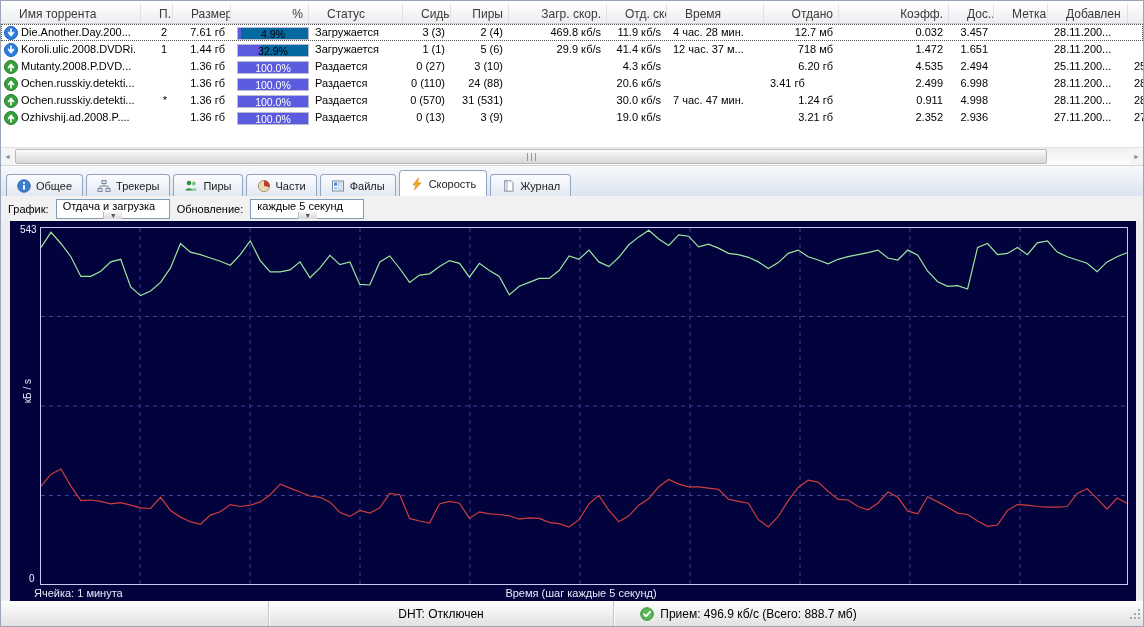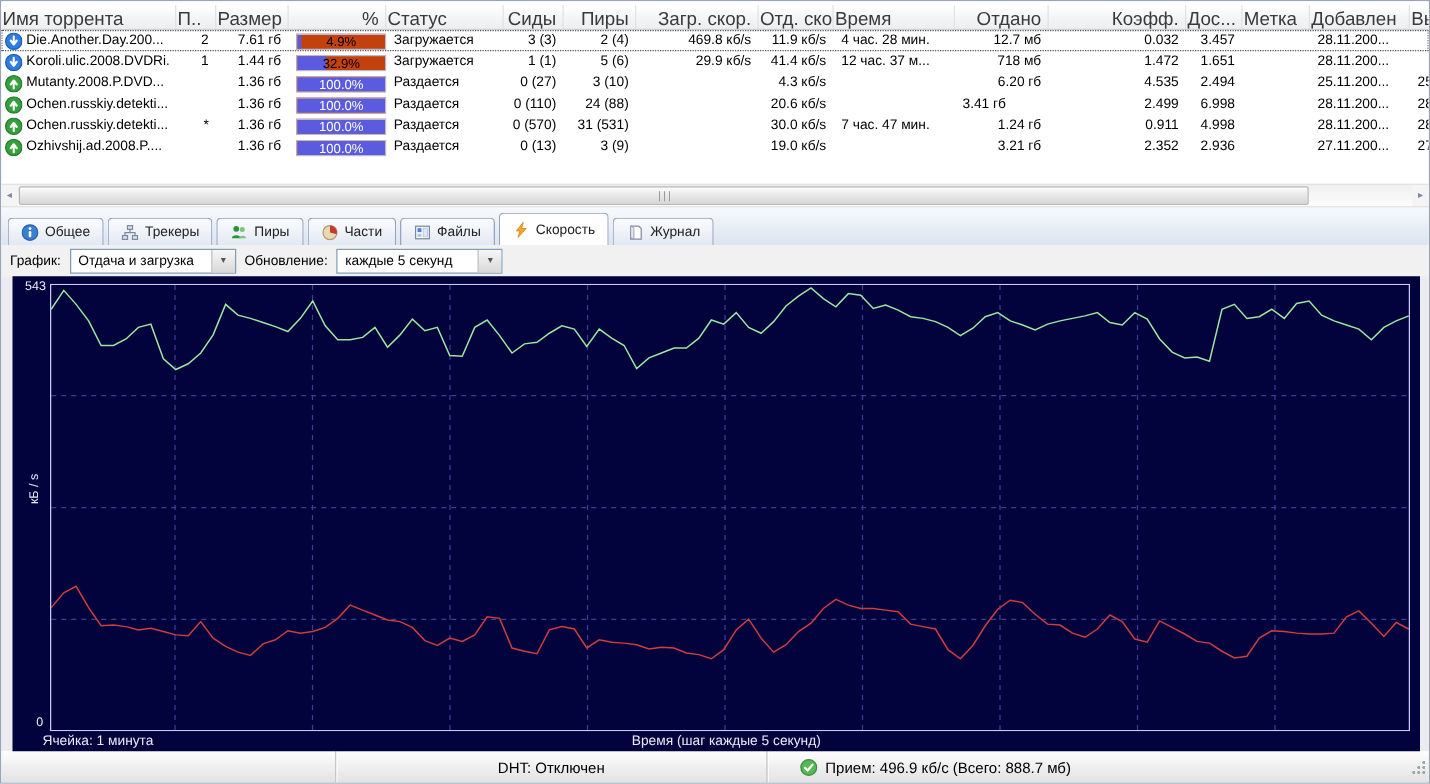--- a/index.html
+++ b/index.html
@@ -1,48 +1,48 @@
 <!DOCTYPE html>
 <html><head>
 <meta charset="utf-8">
 <style>
   html,body{margin:0;padding:0;background:#d6dce6;}
   .window{width:1144px;height:627px;position:relative;background:#fff;overflow:hidden;
     font-family:"Liberation Sans",sans-serif;border:1px solid #9aa6b8;box-sizing:border-box;}
   
   .listwrap{height:146px;overflow:hidden;background:#fff;padding-top:3px;box-sizing:border-box;}
   .thead{display:flex;height:19px;border-bottom:1px solid #cfcfcf;background:linear-gradient(#ffffff,#f3f4f6 55%,#eceef1);}
-  .hcell{box-sizing:border-box;flex:none;padding:3px 5px 0 1px;font-size:15px;color:#3a3a3a;
+  .hcell{box-sizing:border-box;flex:none;padding:3px 5px 0 18px;font-size:12px;color:#3a3a3a;
     border-right:1px solid #e0e2e6;white-space:nowrap;overflow:hidden;}
   .trow{display:flex;height:17px;align-items:center;}
   .trow.selected{outline:1px dotted #555;outline-offset:-1px;}
   .cell{box-sizing:border-box;flex:none;padding:0 6px;font-size:11px;color:#000;
     white-space:nowrap;overflow:hidden;line-height:17px;}
   .cell.namecell{display:flex;align-items:center;gap:3px;padding-left:3px;}
   .tname{overflow:hidden;white-space:nowrap;}
   .ticon{width:14px;height:14px;flex:none;display:inline-flex;}
-  .pbar{width:72px;height:13px;border:1px solid #b9b9cf;background:#c2410c;position:relative;margin-top:2px;box-sizing:border-box;}
+  .pbar{width:72px;height:13px;border:1px solid #b9b9cf;background:#0369a1;position:relative;margin-top:2px;box-sizing:border-box;}
   .pfill{position:absolute;left:0;top:0;bottom:0;background:#5b5be0;}
   .plabel{position:absolute;left:0;top:0;width:100%;text-align:center;font-size:10.5px;line-height:11px;}
   
   .hscroll{height:17px;display:flex;align-items:stretch;background:#f4f4f4;border-top:1px solid #e2e2e2;border-bottom:1px solid #d5d5d5;}
   .sbtn{width:13px;flex:none;display:flex;align-items:center;justify-content:center;font-size:7px;color:#7b8aa0;background:#f4f4f4;}
   .strack{flex:1;position:relative;background:linear-gradient(#efefef,#fdfdfd);}
   .sthumb{position:absolute;left:1px;top:1px;bottom:1px;width:1030px;border:1px solid #b8b8b8;border-radius:2px;
     background:linear-gradient(#fdfdfd,#e9e9e9 45%,#d7d7d7);display:flex;align-items:center;justify-content:center;}
   .sgrip{width:9px;height:8px;background:repeating-linear-gradient(90deg,#9a9a9a 0 1px,transparent 1px 4px);}
   
   .tabbar{height:30px;background:linear-gradient(#f7f9fc,#dce4f0);display:flex;align-items:flex-end;padding-left:5px;gap:3px;}
   .tab{height:21px;display:flex;align-items:center;gap:5px;padding:0 10px;border:1px solid #94a4c0;border-bottom:none;
     border-radius:4px 4px 0 0;background:linear-gradient(#fbfcfe,#e2e8f2);font-size:11px;color:#222;}
   .tab.active{height:25px;background:#fff;z-index:2;}
   .ticn{width:14px;height:14px;display:inline-flex;}
   
   .toolbar{height:25px;background:#f1f1f1;display:flex;align-items:center;padding-left:7px;gap:7px;font-size:11px;color:#000;}
-  .combo{display:inline-flex;height:20px;border:1px solid #7f9db9;background:#fff;align-items:center;box-sizing:border-box;}
+  .combo{display:inline-flex;height:20px;border:1px solid #7f9db9;background:#fff;align-items:center;box-sizing:border-box;flex-direction:column;}
   .combo .val{padding:0 6px;min-width:100px;font-size:11px;}
   .combo .dbtn{width:18px;height:18px;background:linear-gradient(#f6f6f6,#d9d9d9);border-left:1px solid #bdbdbd;
     display:flex;align-items:center;justify-content:center;font-size:7px;color:#555;}
   
   .chartwrap{height:380px;background:#ececf0;padding:0 7px 0 9px;box-sizing:border-box;}
   .chartbg{width:100%;height:100%;background:#02023c;position:relative;}
   #plot{position:absolute;left:30px;top:6px;}
   .ymax{position:absolute;left:10px;top:3px;color:#f0f0ff;font-size:10px;}
   .ymin{position:absolute;left:19px;top:352px;color:#f0f0ff;font-size:10px;}
   .ylab{position:absolute;left:12px;top:158px;color:#e8e8fa;font-size:10px;writing-mode:vertical-rl;transform:rotate(180deg);}

